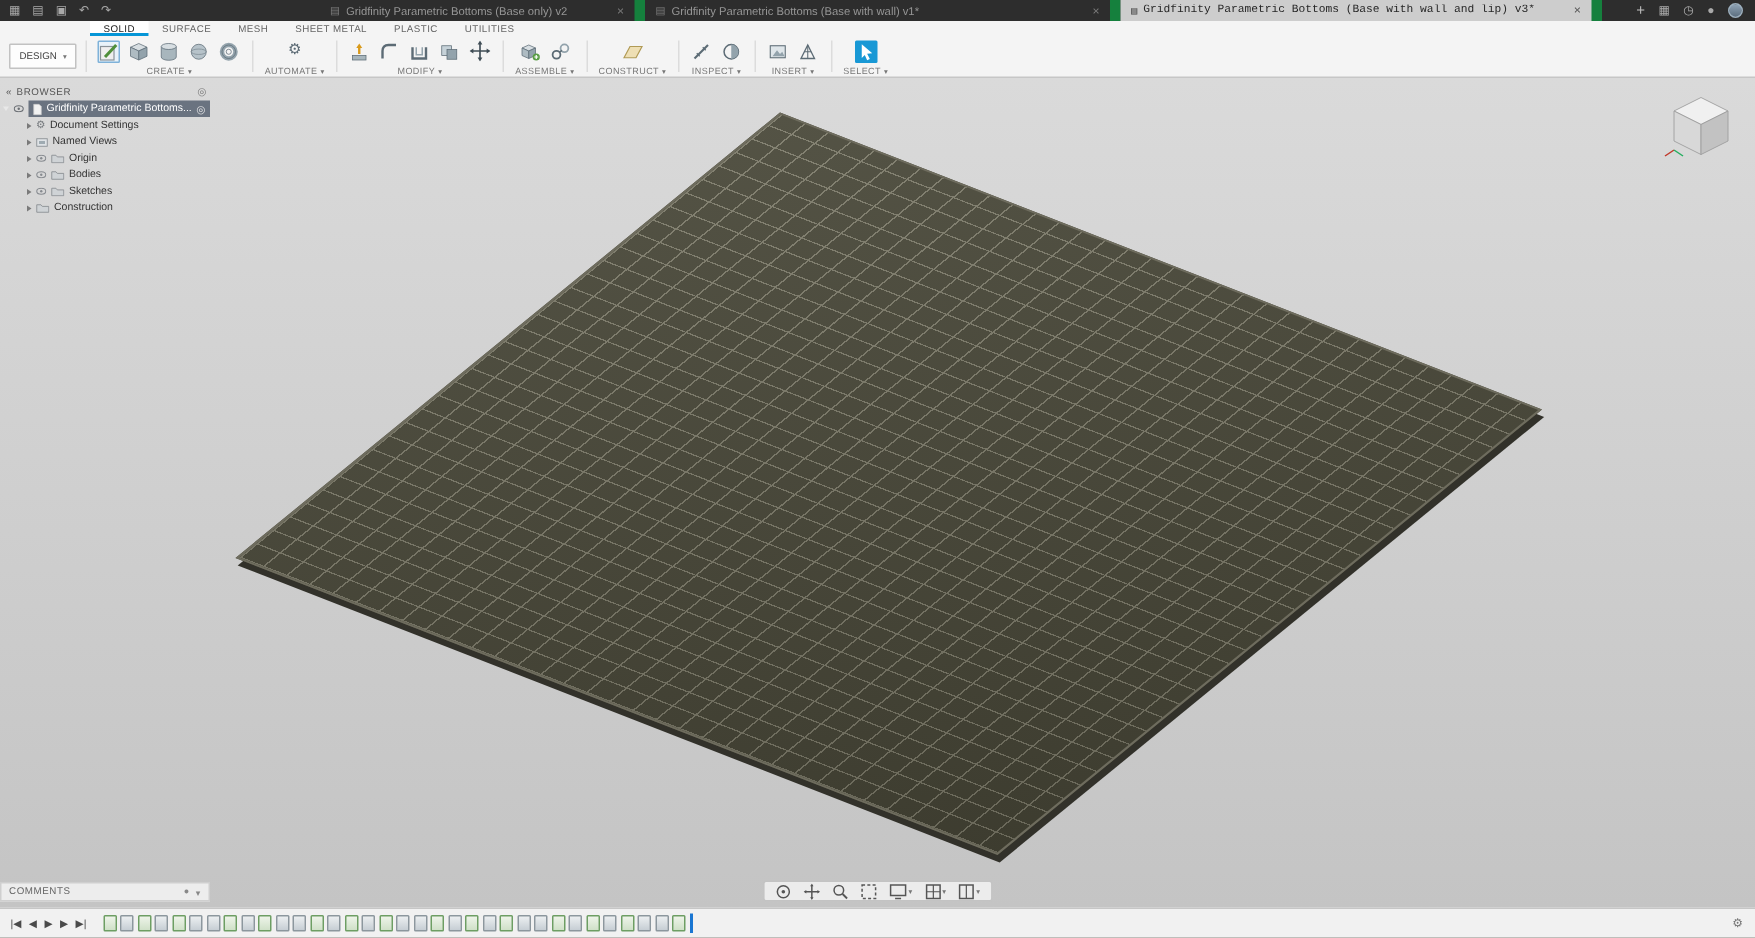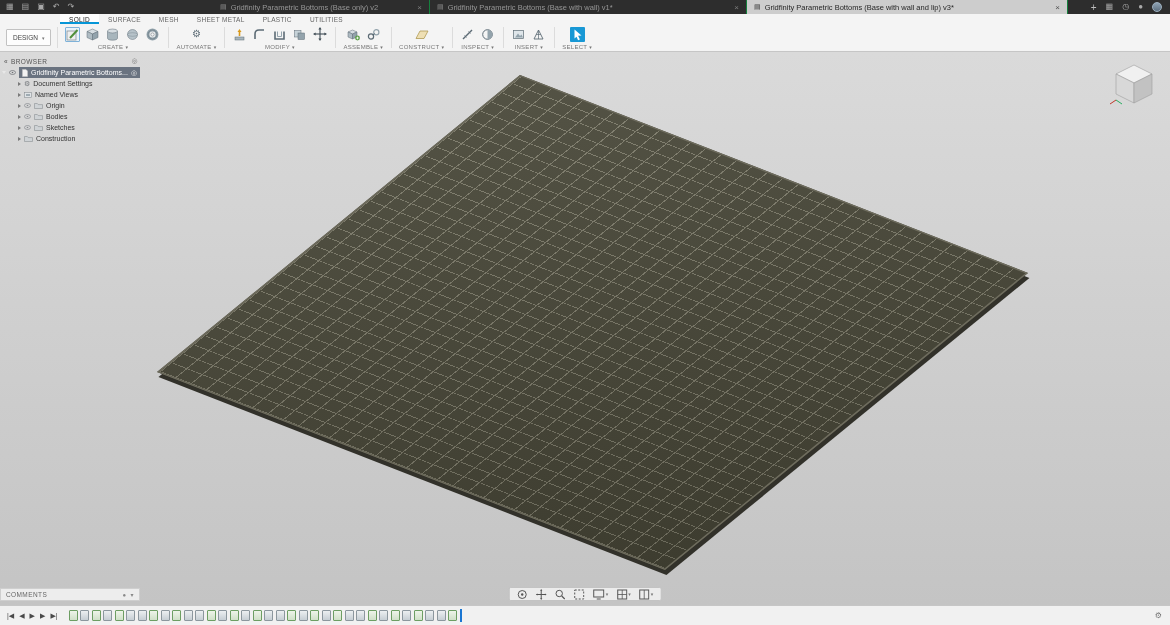--- a/index.html
+++ b/index.html
@@ -7,26 +7,26 @@
     font-family:"Liberation Sans", sans-serif; }
   .page { position:relative; width:1170px; height:625px; background:#c9c9c9; }
 
   
   .titlebar { position:absolute; top:0; left:0; right:0; height:14px;
     background:#2d2d2d; display:flex; align-items:center; color:#b8b8b8; }
   .tb-icons { display:flex; gap:8px; align-items:center; padding:0 6px; width:100px; }
   .tb-icon { font-size:8px; line-height:14px; color:#a9a9a9; }
   .doc-tabs { display:flex; height:14px; margin-left:113px; }
   .doc-tab { display:flex; align-items:center; gap:4px; padding:0 7px;
-    font-size:7.5px; color:#969696; border-right:1px solid #15803d;
+    font-size:7.5px; color:#969696; border-right:7px solid #15803d;
     white-space:nowrap; overflow:hidden; }
   .doc-tab:nth-child(1){ width:217px; }
   .doc-tab:nth-child(2){ width:317px; }
   .doc-tab:nth-child(3){ width:321px; }
-  .doc-tab.active { background:#cdcdcd; color:#262626; }
+  .doc-tab.active { background:#cdcdcd; color:#262626;font-family:Liberation Mono, monospace; }
   .doc-tab .tab-doc-icon { font-size:7px; opacity:.8; }
   .doc-tab .tab-label { overflow:hidden; text-overflow:ellipsis; }
   .doc-tab .tab-close { margin-left:auto; font-size:8px; opacity:.75; }
   .tb-right { margin-left:auto; display:flex; align-items:center; gap:9px; padding-right:8px; }
   .tb-plus { font-size:10px; color:#bdbdbd; }
   .avatar { width:10px; height:10px; border-radius:50%;
     background:linear-gradient(#8fa3b5,#5d6f80); border:1px solid #9db0bf; }
 
   
   .toolbar { position:absolute; top:14px; left:0; right:0; height:38px;

